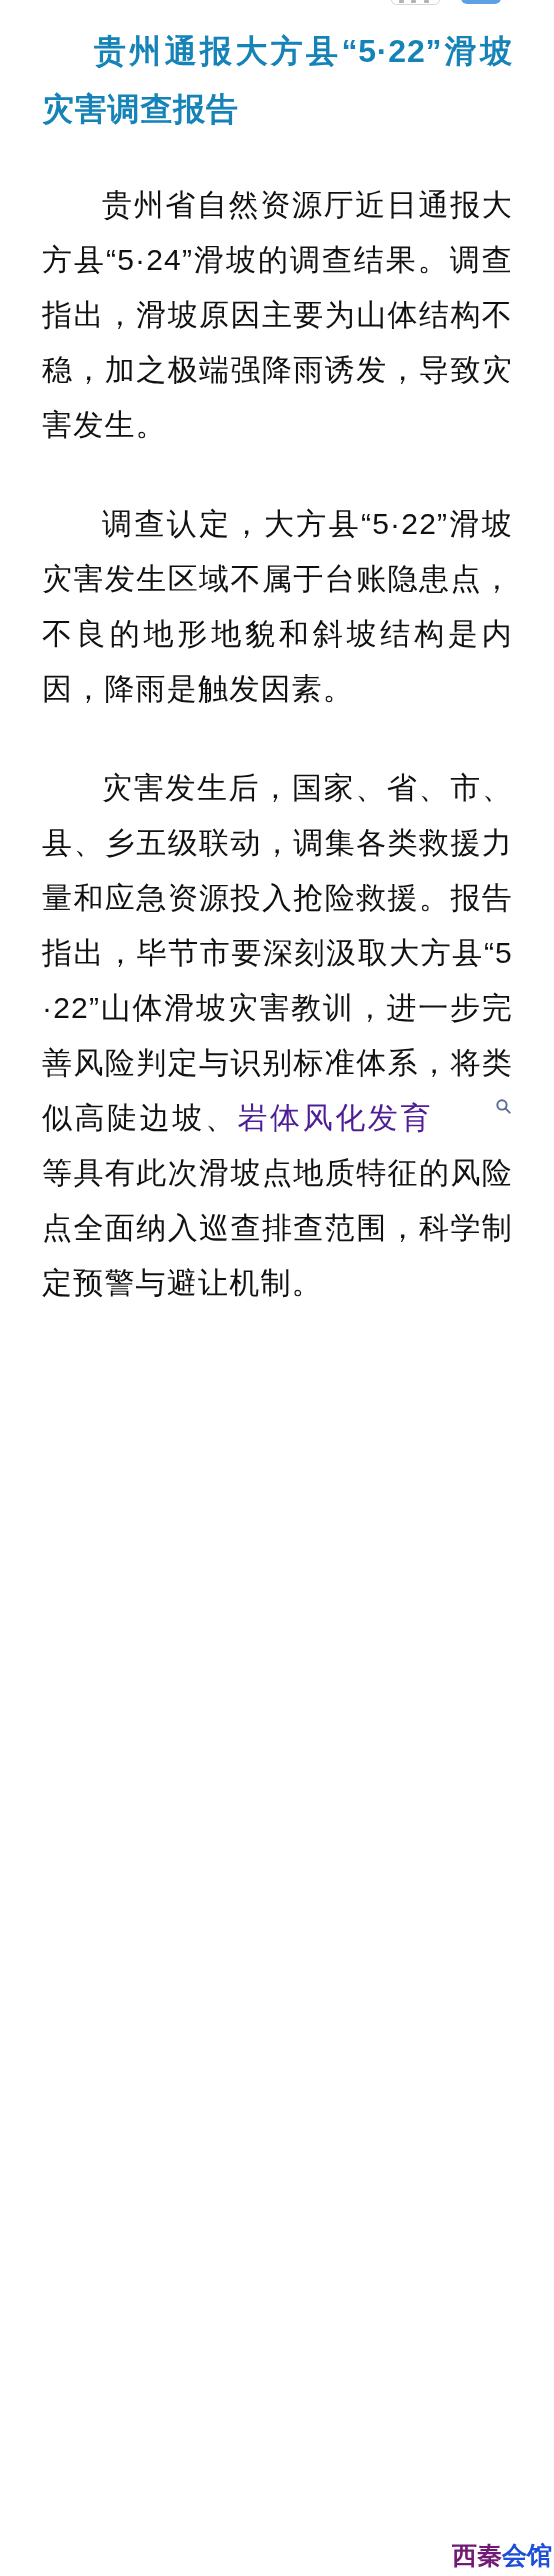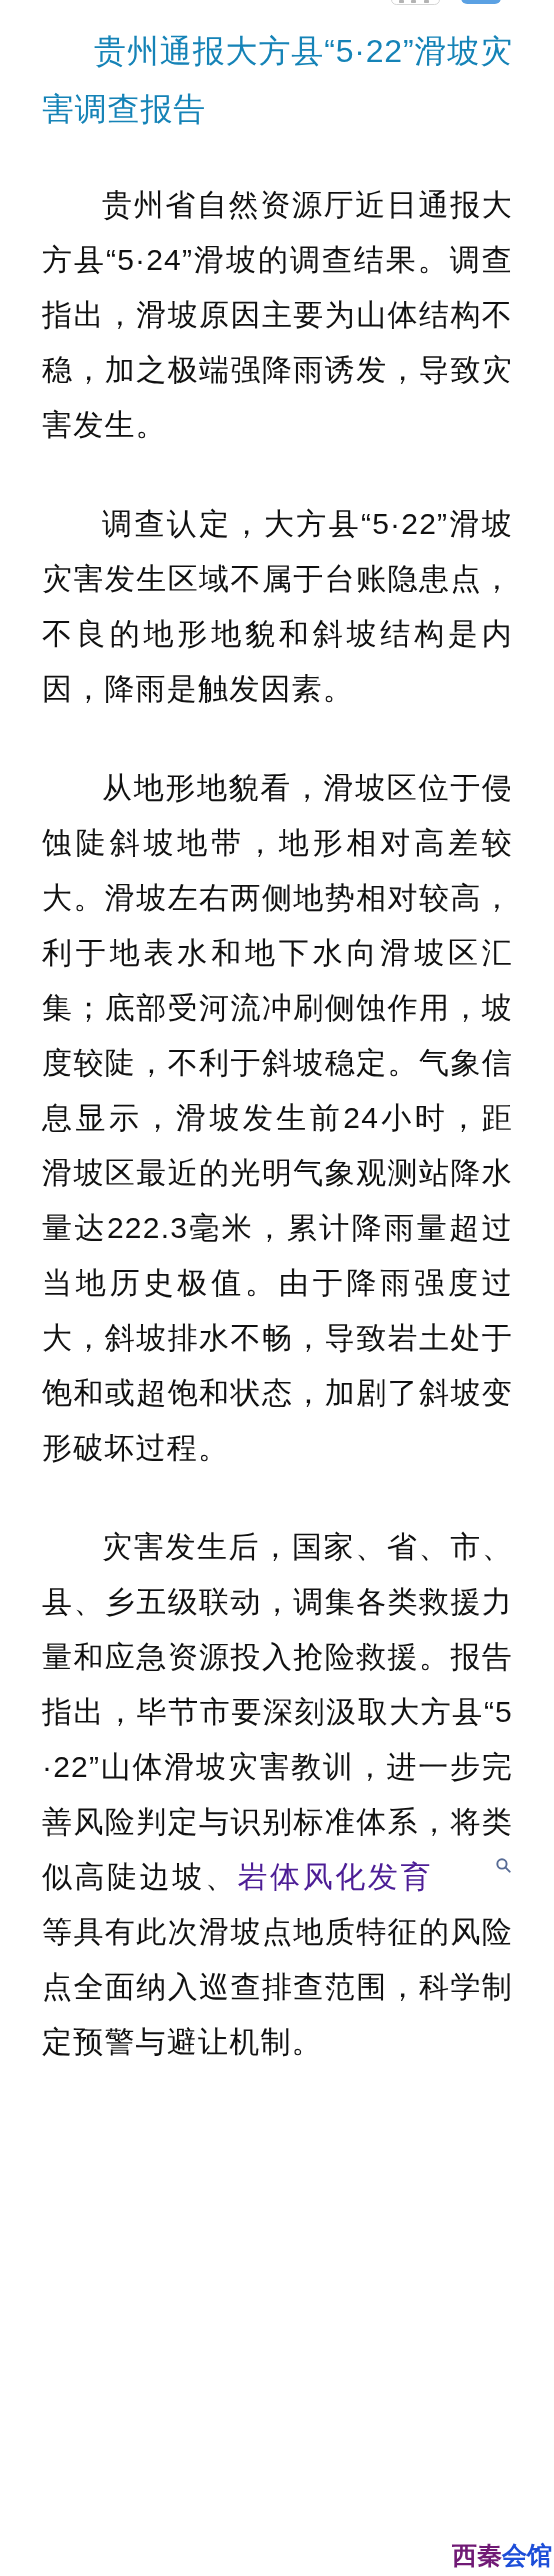--- a/index.html
+++ b/index.html
@@ -32,21 +32,21 @@
     width: 40px; height: 19px;
     background: #5ba1e3; border-radius: 6.2px;
   }
 
   
   article { padding: 0 42px; }
   h1.title {
     margin: 21.6px 0 0 0;
     font-size: 32px;
     line-height: 58px;
-    font-weight: normal;
+    font-weight: bold;
     color: #1583b7;
     text-indent: 52px;
     letter-spacing: 0.8px;
     text-align: justify;
   }
   p.para {
     margin: 0 0 44px 0;
     font-size: 30px;
     line-height: 55px;
     letter-spacing: 1.2px;
@@ -95,21 +95,20 @@
     <span class="tick"></span>
   </div>
   <div class="cut-pill"></div>
 </div>
 
 <article>
   <h1 class="title">贵州通报大方县“5·22”滑坡灾害调查报告</h1>
 
   <p class="para first">贵州省自然资源厅近日通报大方县“5·24”滑坡的调查结果。调查指出，滑坡原因主要为山体结构不稳，加之极端强降雨诱发，导致灾害发生。</p>
   <p class="para">调查认定，大方县“5·22”滑坡灾害发生区域不属于台账隐患点，不良的地形地貌和斜坡结构是内因，降雨是触发因素。</p>
-  <p class="para">从地形地貌看，滑坡区位于侵蚀陡斜坡地带，地形相对高差较大。滑坡左右两侧地势相对较高，利于地表水和地下水向滑坡区汇集；底部受河流冲刷侧蚀作用，坡度较陡，不利于斜坡稳定。气象信息显示，滑坡发生前24小时，距滑坡区最近的光明气象观测站降水量达222.3毫米，累计降雨量超过当地历史极值。由于降雨强度过大，斜坡排水不畅，导致岩土处于饱和或超饱和状态，加剧了斜坡变形破坏过程。</p>
 
   <p class="para"><span>灾害发生后，国家、省、市、县、乡五级联动，调集各类救援力量和应急资源投入抢险救援。报告指出，毕节市要深刻汲取大方县“5·22”山体滑坡灾害教训，进一步完善风险判定与识别标准体系，将类似高陡边坡、</span><a class="entity-link">岩体风化发育</a><sup class="link-sup"><svg width="17" height="17" viewBox="0 0 22 22">
         <circle cx="9" cy="9" r="6" fill="none" stroke="#576b95" stroke-width="2.5"></circle>
         <line x1="13.5" y1="13.5" x2="19" y2="19" stroke="#576b95" stroke-width="2.5" stroke-linecap="round"></line>
       </svg></sup><span>等具有此次滑坡点地质特征的风险点全面纳入巡查排查范围，科学制定预警与避让机制。</span></p>
 </article>
 
 <div class="watermark">
   <span class="wm-blue">西秦</span><span class="wm-orange">会馆</span>
 </div>

